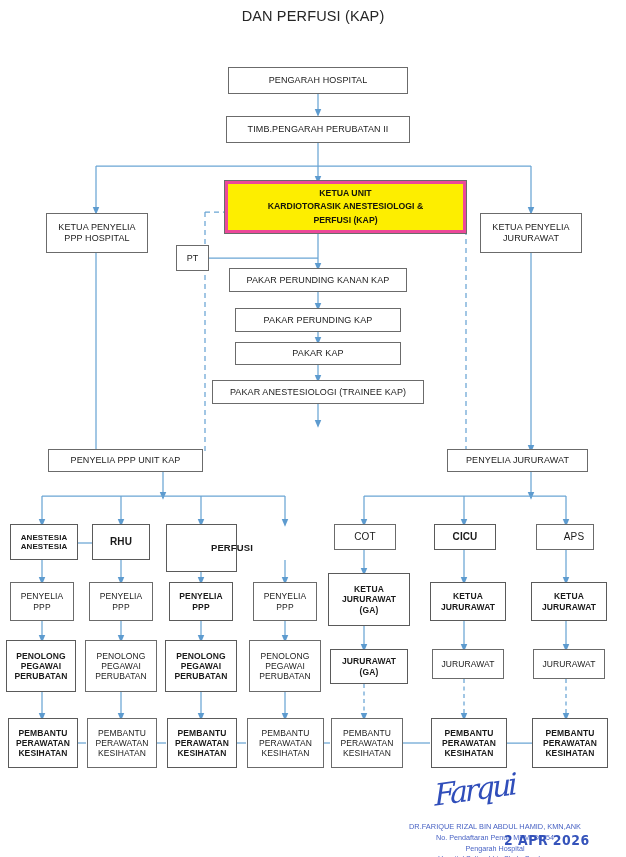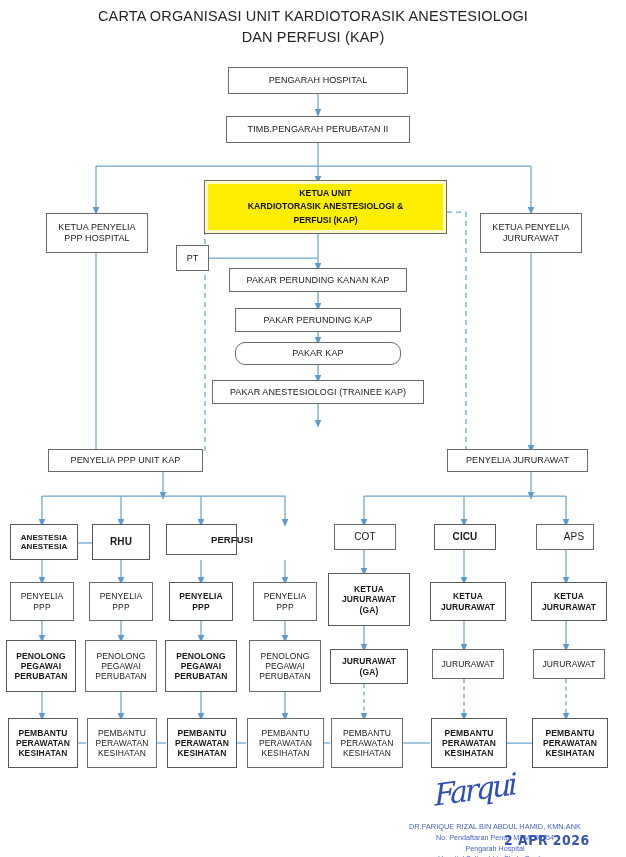--- a/index.html
+++ b/index.html
@@ -53,22 +53,23 @@
     letter-spacing:.15px;
     color:#262626;
     z-index:3;
   }
 
   
   #ketua-unit{
     position:absolute;z-index:3;
     box-sizing:border-box;
     border:1px solid #6b6b6b;
-    background:#fef9c3;
+    background:#ec4899;
     padding:3px;
+    margin-left:20px;
   }
   #ketua-unit .fill{
     background:#fdee00;
     width:100%;height:100%;
     display:flex;flex-direction:column;
     align-items:center;justify-content:center;
     font-size:8.7px;line-height:1.55;
     font-weight:600;
     color:#14140c;
     text-align:center;
@@ -112,21 +113,20 @@
     opacity:.92;
     white-space:nowrap;
   }
 </style>
 </head>
 <body>
 
 <div id="chart">
 
   <div id="title">
-    <div>CARTA ORGANISASI UNIT KARDIOTORASIK ANESTESIOLOGI</div>
     <div>DAN PERFUSI (KAP)</div>
   </div>
 
   <svg id="wires" viewBox="0 0 626 857" width="626" height="857">
     <defs>
       <marker id="ar" markerWidth="7" markerHeight="7" refX="3.2" refY="3" orient="auto" markerUnits="strokeWidth">
         <path d="M0,0.4 L6.2,3 L0,5.6 z" fill="#5d9bcf"></path>
       </marker>
     </defs>
     <g stroke="#6aa5d4" stroke-width="1.25" fill="none">
@@ -247,21 +247,21 @@
   </div>
 
   <div class="node t9" style="left:229px;top:268px;width:178px;height:24px;">
     <span>PAKAR PERUNDING KANAN KAP</span>
   </div>
 
   <div class="node t9" style="left:235px;top:308px;width:166px;height:24px;">
     <span>PAKAR PERUNDING KAP</span>
   </div>
 
-  <div class="node t9" style="left:235px;top:342px;width:166px;height:23px;border-radius:10px;">
+  <div class="node t9" style="left:235px;top:342px;width:166px;height:23px;">
     <span>PAKAR  KAP</span>
   </div>
 
   <div class="node t9" style="left:212px;top:380px;width:212px;height:24px;">
     <span>PAKAR ANESTESIOLOGI (TRAINEE KAP)</span>
   </div>
 
 
   <div class="node t9" style="left:48px;top:449px;width:155px;height:23px;">
     <span>PENYELIA PPP UNIT KAP</span>
@@ -301,21 +301,21 @@
     <span>PENOLONG</span>
     <span>PEGAWAI</span>
     <span>PERUBATAN</span>
   </div>
   <div class="node t85" style="left:87px;top:718px;width:70px;height:50px;flex-direction:column;">
     <span>PEMBANTU</span>
     <span>PERAWATAN</span>
     <span>KESIHATAN</span>
   </div>
 
-  <div class="node t95 thick" style="left:166px;top:524px;width:71px;height:31px;padding-left:44px;">
+  <div class="node t95 thick" style="left:166px;top:524px;width:71px;height:48px;padding-left:44px;">
     <span>PERFUSI</span>
   </div>
   <div class="node t85 thick" style="left:169px;top:582px;width:64px;height:39px;flex-direction:column;">
     <span>PENYELIA</span>
     <span>PPP</span>
   </div>
   <div class="node t85 thick" style="left:165px;top:640px;width:72px;height:52px;flex-direction:column;">
     <span>PENOLONG</span>
     <span>PEGAWAI</span>
     <span>PERUBATAN</span>

